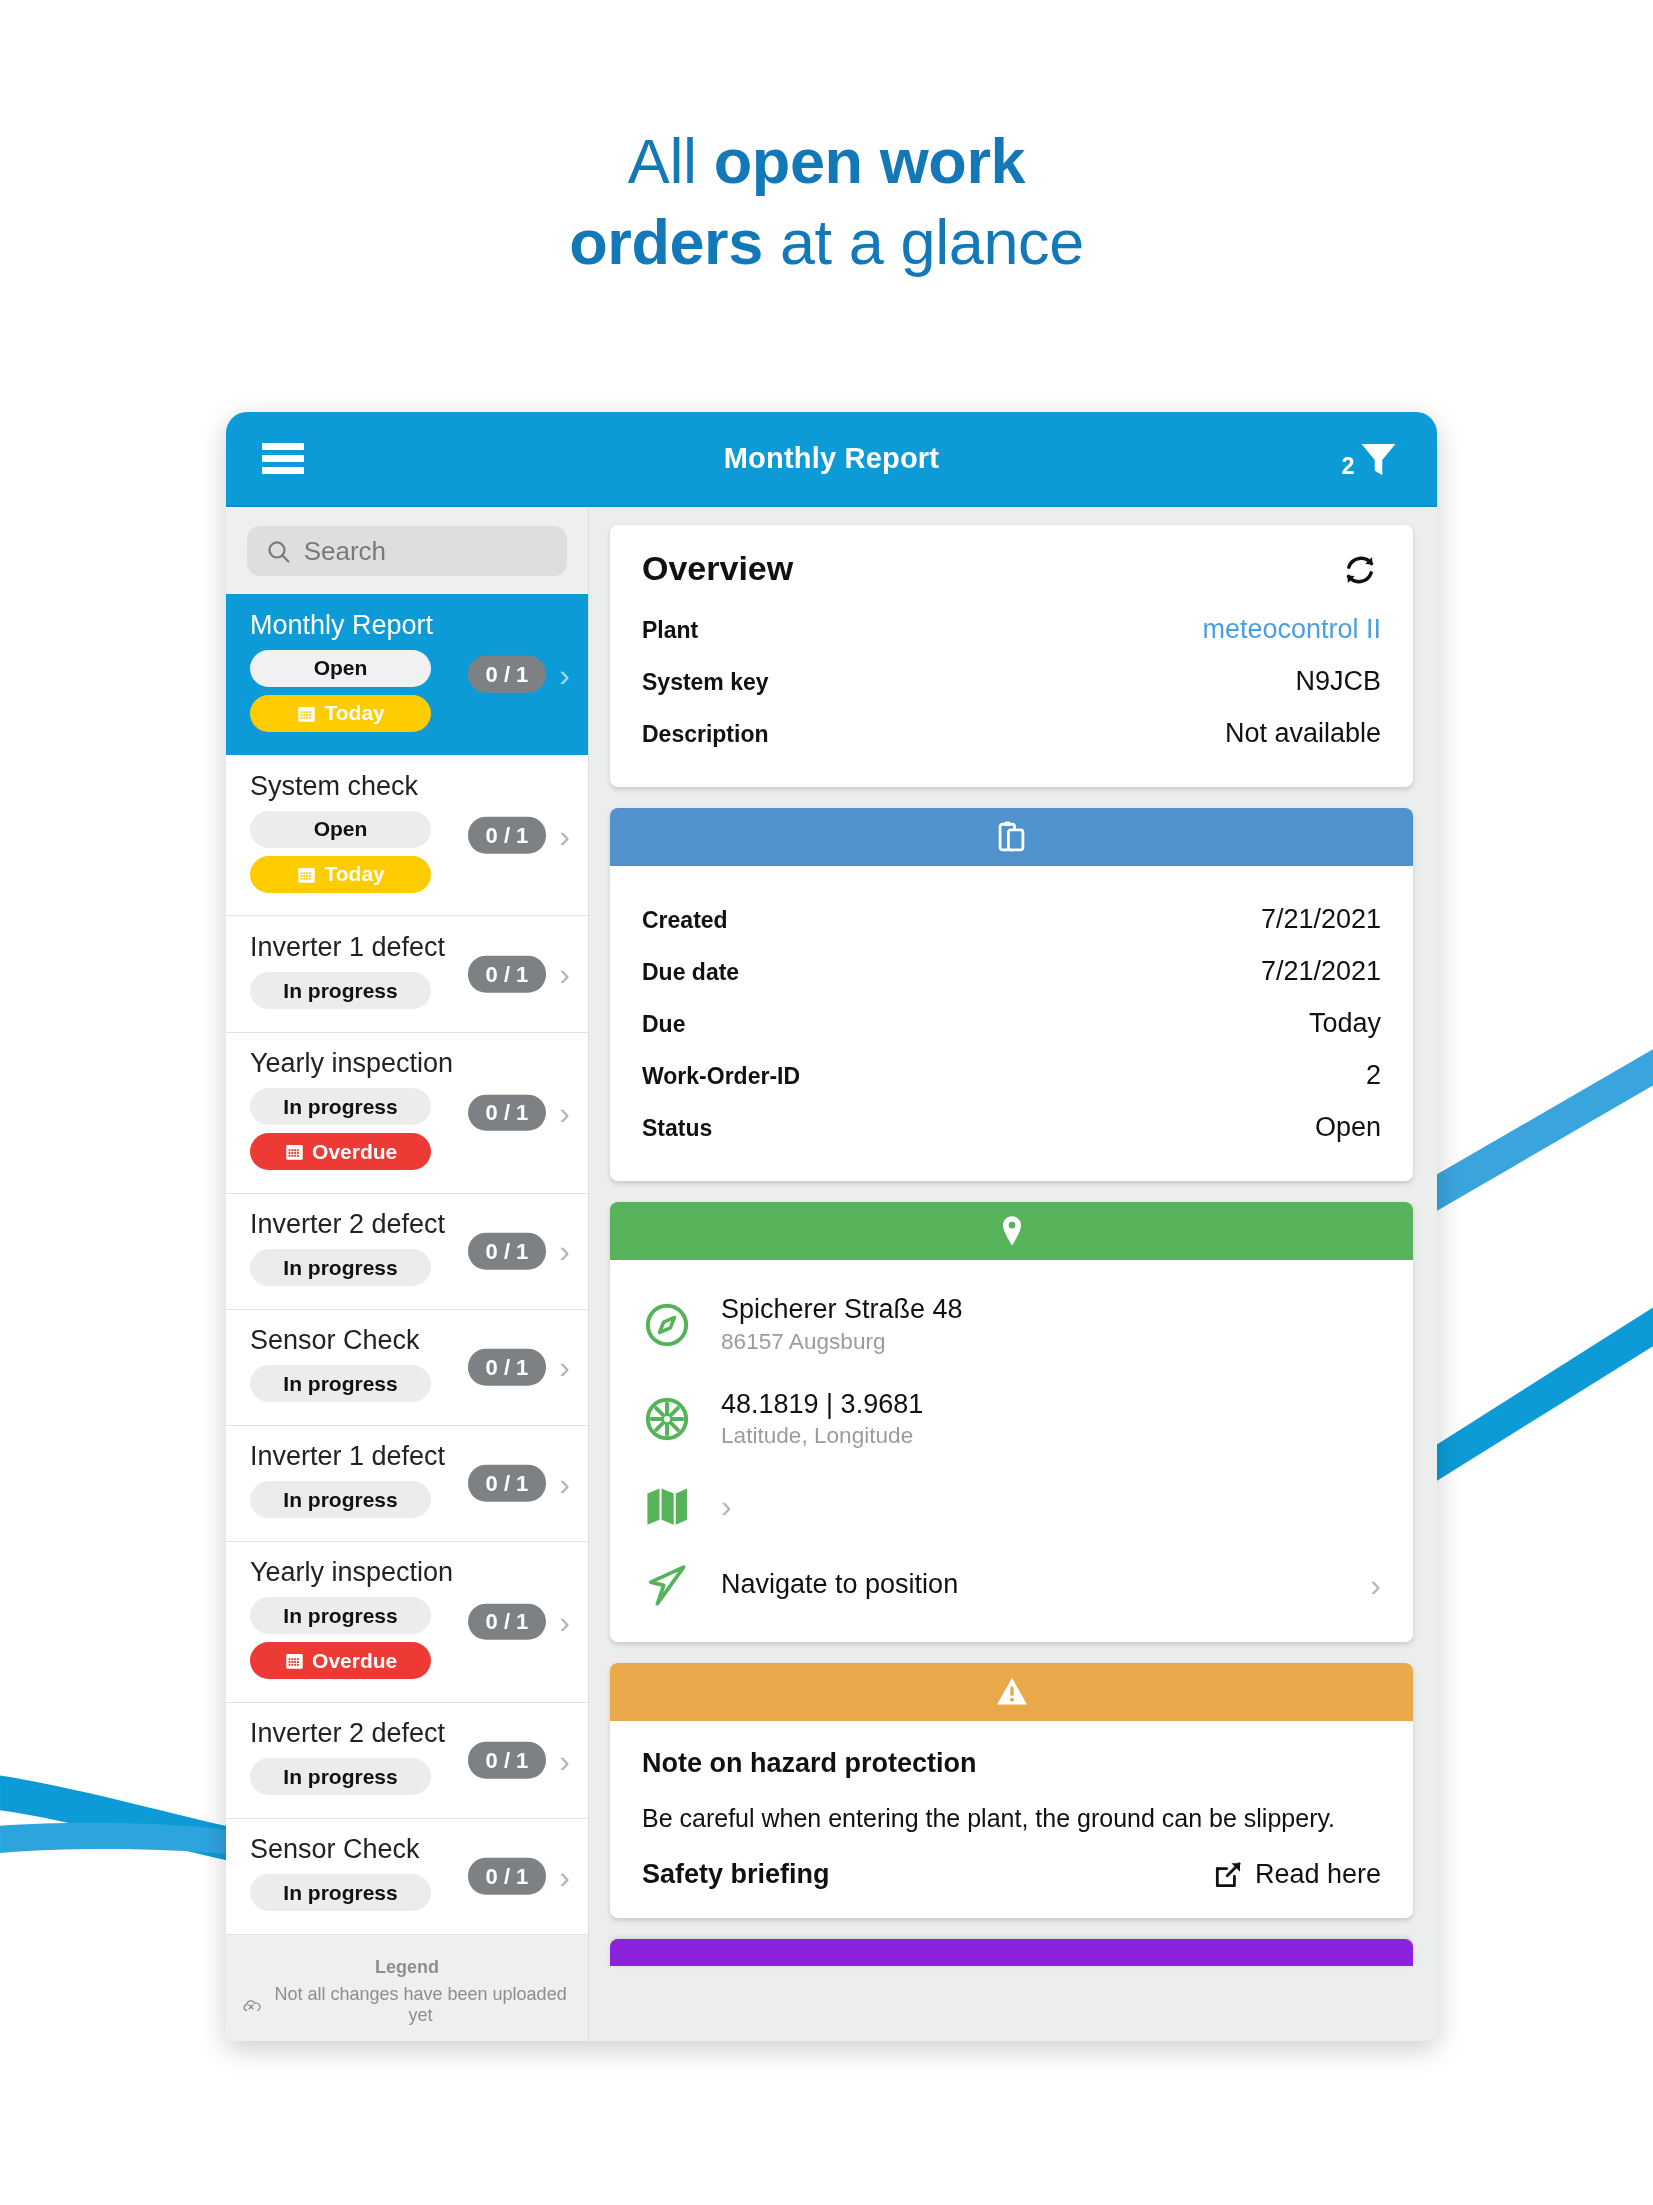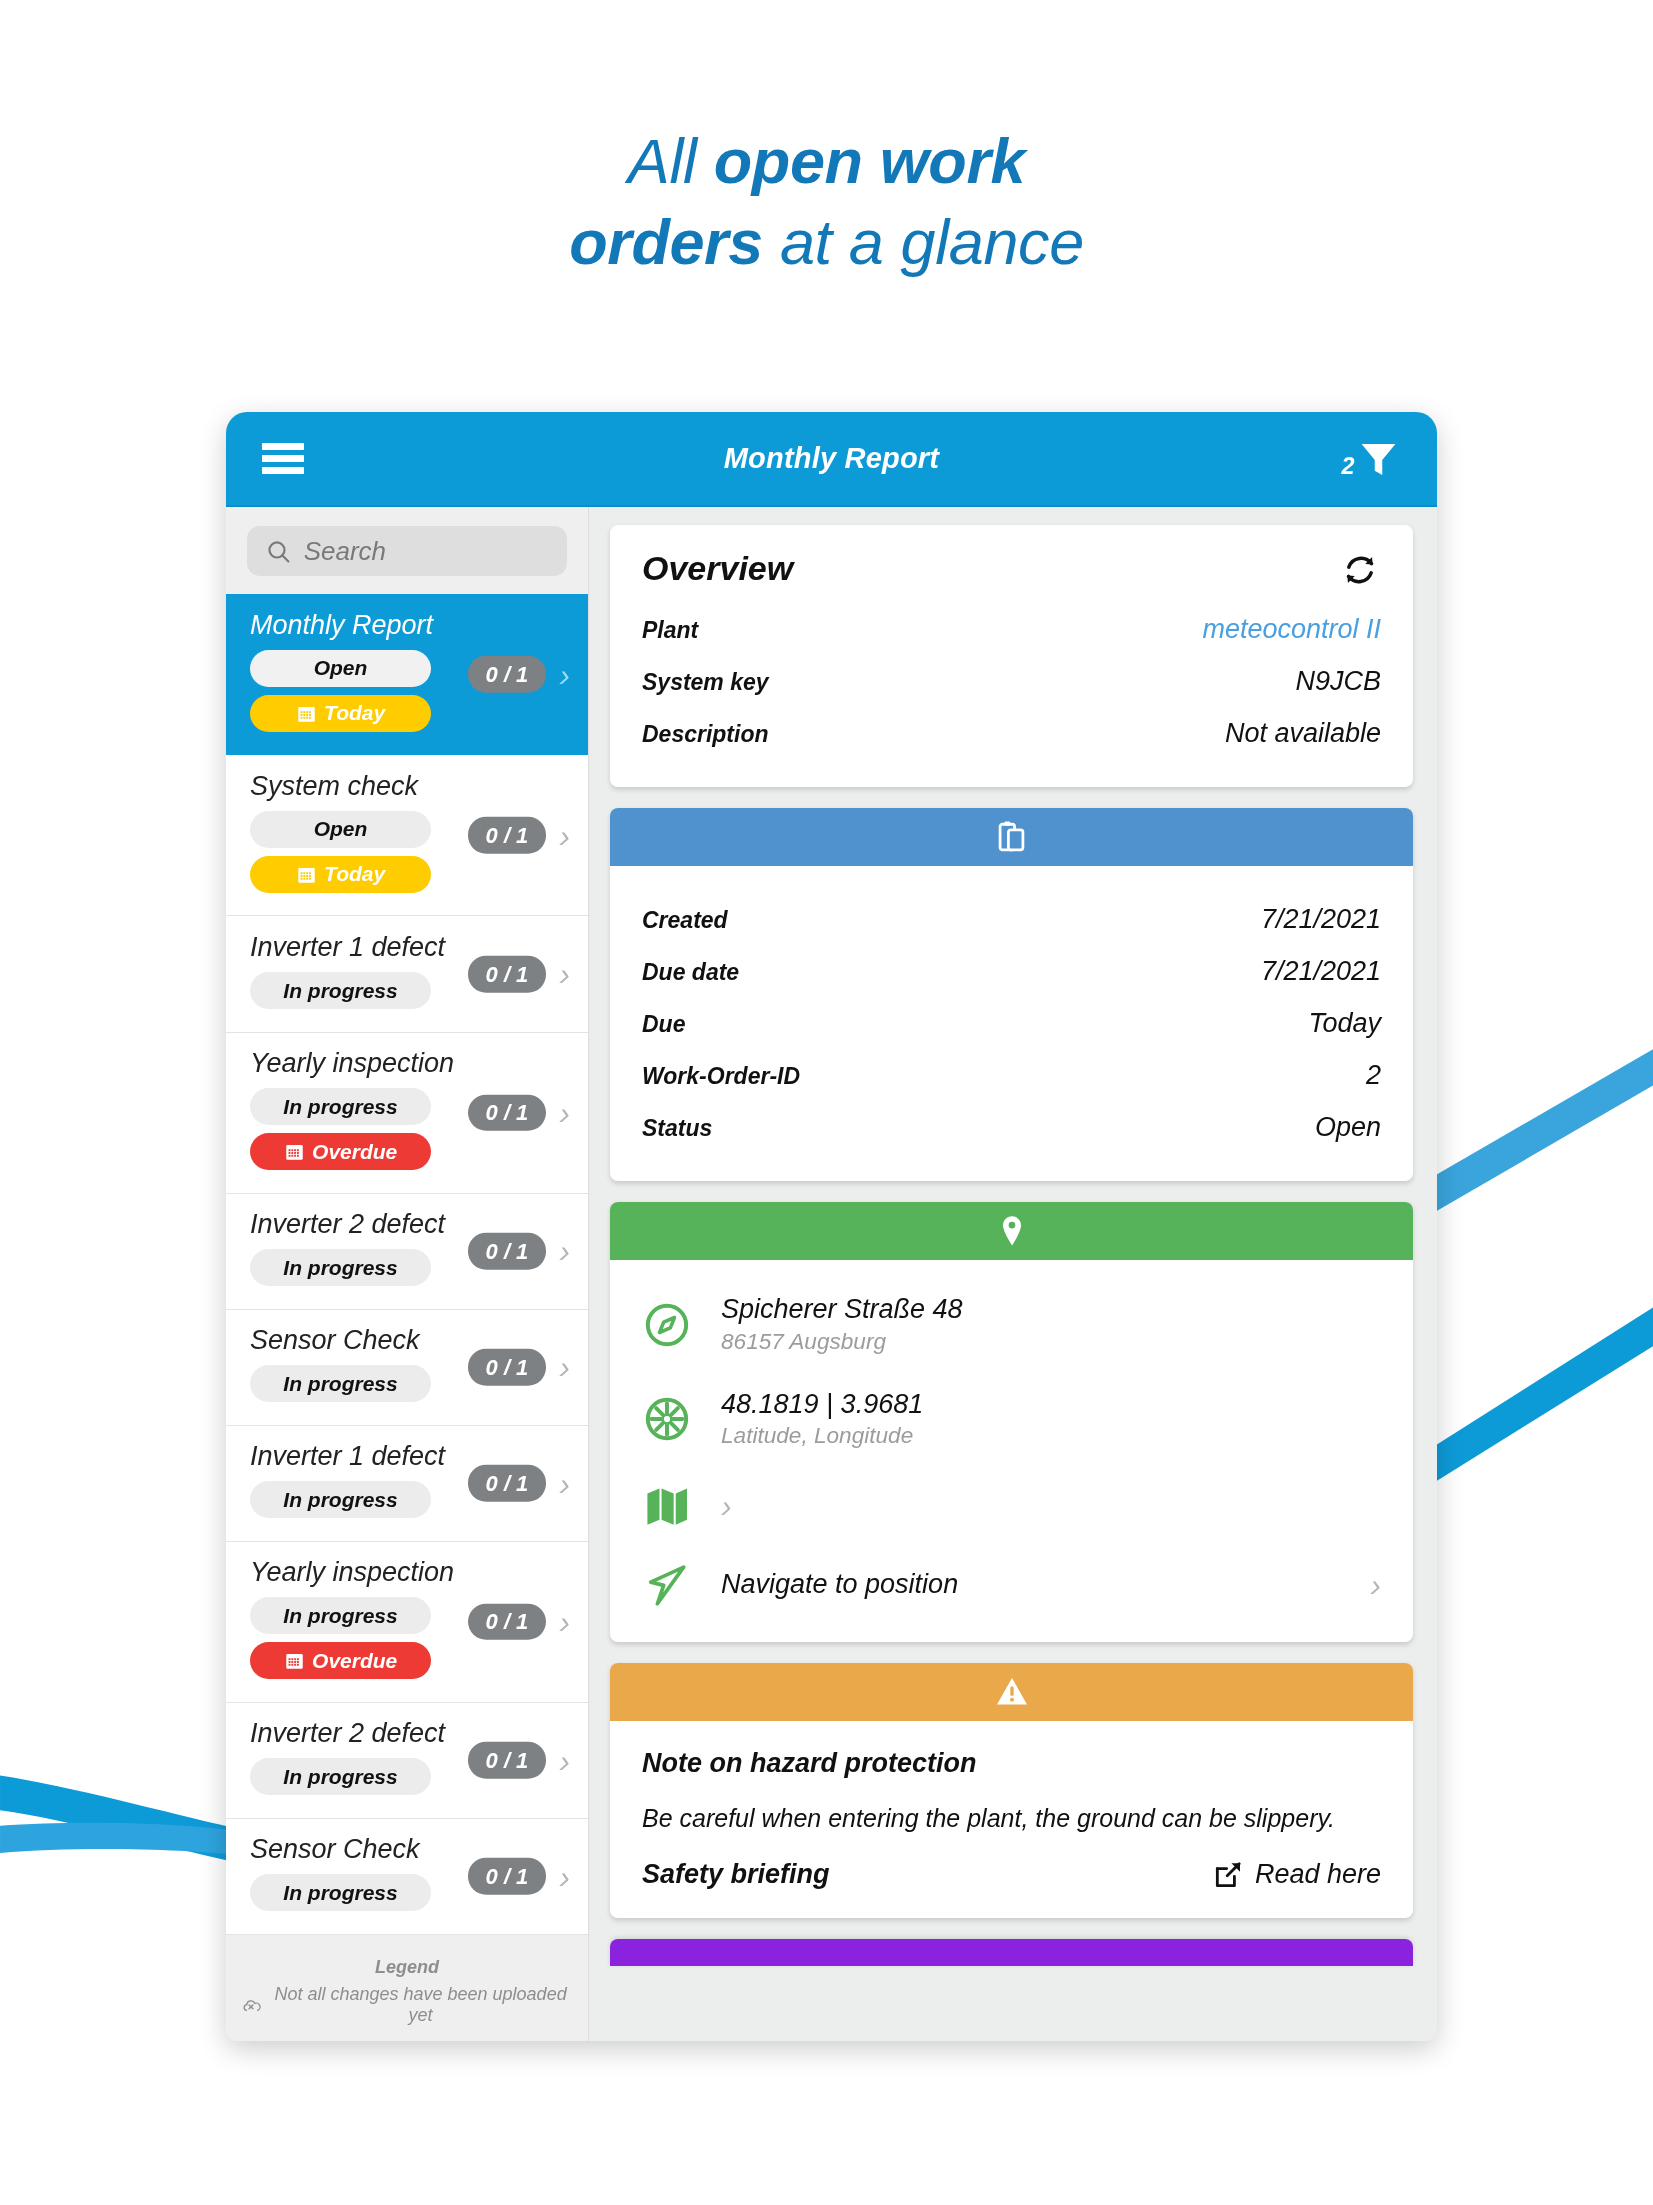--- a/index.html
+++ b/index.html
@@ -2,21 +2,21 @@
 <html style="font-size:13px"><head>
 <meta charset="utf-8">
 <style>
   * { margin:0; padding:0; box-sizing:border-box; }
   html,body {
     width:1653px; height:2205px;
     background:#ffffff;
     font-family:"Liberation Sans", sans-serif;
     overflow:hidden;
   }
-  .page { position:relative; width:1653px; height:2205px; background:#fff; overflow:hidden;font-style:italic; }
+  .page { position:relative; width:1653px; height:2205px; background:#fff; overflow:hidden; }
 
   
   .ribbons { position:absolute; inset:0; pointer-events:none; }
 
   
   .headline {
     position:absolute; left:0; top:121px; width:1653px;
     text-align:center; color:#1278b8;
     font-size:63px; line-height:1.28; letter-spacing:-0.4px;
   }

